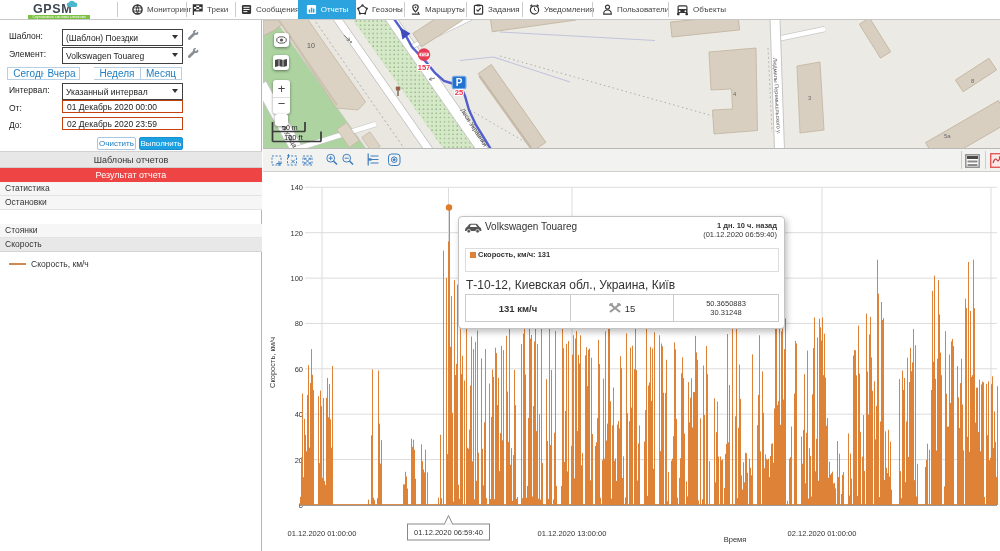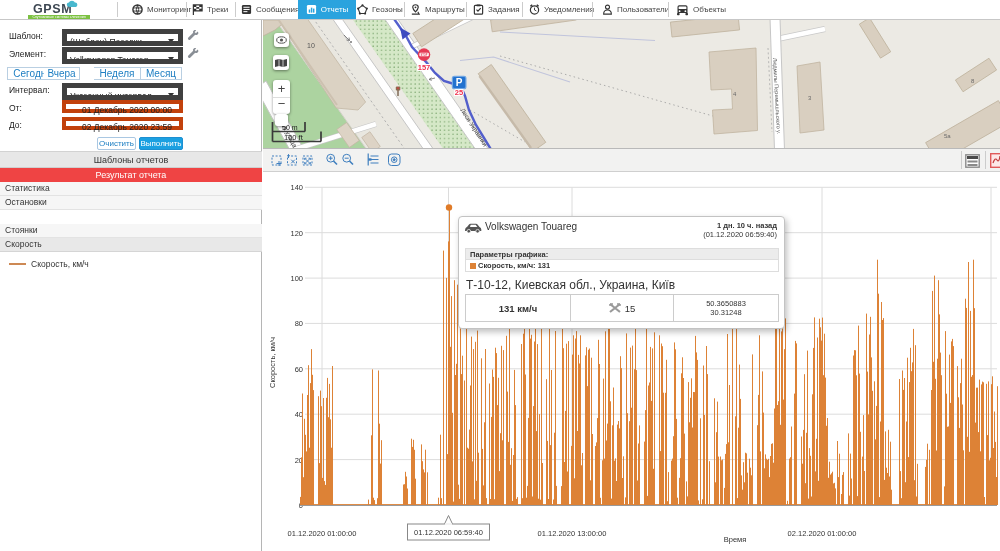--- a/index.html
+++ b/index.html
@@ -4,23 +4,23 @@
 *{margin:0;padding:0;box-sizing:border-box}
 html,body{width:1000px;height:551px;overflow:hidden;font-family:"Liberation Sans",sans-serif;background:#fff}
 .abs{position:absolute}
 #topbar{position:absolute;left:0;top:0;width:1000px;height:20px;background:#fff;border-bottom:1px solid #c7c7c7}
 .tab{position:absolute;top:0;height:19px;display:flex;align-items:center;font-size:8px;color:#444;white-space:nowrap}
 .tdiv{position:absolute;top:2px;height:15px;width:1px;background:#ccc}
 .tab svg{margin-right:4px}
 #tab-otchety{background:#2aa3de;color:#fff}
 #leftpanel{position:absolute;left:0;top:20px;width:262px;height:531px;background:#fff;border-right:1px solid #b5b5b5;font-size:11px;color:#222}
 .lbl{position:absolute;left:9px;font-size:8.5px;color:#222}
-.sel{position:absolute;left:62px;width:121px;height:17px;border:5px solid #404040;background:#fff;font-size:8.5px;color:#222;line-height:10px;padding:3px 3px;white-space:nowrap;overflow:hidden}
+.sel{position:absolute;left:62px;width:121px;height:17px;border:1px solid #404040;background:#fff;font-size:8.5px;color:#222;line-height:10px;padding:3px 3px;white-space:nowrap;overflow:hidden}
 .sel .ar{position:absolute;right:4px;top:4.5px;width:0;height:0;border-left:3.5px solid transparent;border-right:3.5px solid transparent;border-top:4.5px solid #333}
-.inp{position:absolute;left:62px;width:121px;height:13px;border:4px solid #c2410c;background:#fff;font-size:8.5px;color:#222;line-height:10px;padding:1px 16px;white-space:nowrap}
+.inp{position:absolute;left:62px;width:121px;height:13px;border:1px solid #c2410c;background:#fff;font-size:8.5px;color:#222;line-height:10px;padding:1px 4px;white-space:nowrap}
 .qbtn{position:absolute;top:47px;height:13px;border:1px solid #b9cfe2;border-left:none;background:#fff;color:#1d7ec2;font-size:10px;text-align:center;line-height:12px}
 .gbar{position:absolute;left:0;width:262px;text-align:center;font-weight:normal;font-size:9px}
 .row{position:absolute;left:0;width:262px;height:14px;background:#f6f6f6;border-bottom:1px solid #e3e3e3;font-size:8.5px;color:#333;line-height:13px;padding-left:5px}
 #map{position:absolute;left:263px;top:20px;width:737px;height:128px;overflow:hidden;background:#ebeae4}
 #toolbar{position:absolute;left:263px;top:148px;width:737px;height:24px;background:#f2f2f1;border-top:1px solid #b9b9b9;border-bottom:1px solid #cfcfcf}
 #chart{position:absolute;left:263px;top:172px;width:737px;height:379px;background:#fff}
 #tooltip{position:absolute;left:195px;top:44px;width:327px;height:113px;background:#fff;border:1px solid #c3c3c3;border-radius:4px;box-shadow:2px 3px 6px rgba(0,0,0,.25);font-size:7.5px;color:#333}
 </style></head>
 <body>
 <div id="topbar">
@@ -302,21 +302,20 @@
 <div id="tooltip">
 <svg class="abs" style="left:5px;top:6px" width="18" height="11" viewBox="0 0 18 11">
         <path d="M1 8 Q1 4.5 3 4 L5 1.5 Q5.5 .8 6.5 .8 L12 .8 Q13 .8 13.5 1.6 L15.5 4 Q17.3 4.5 17.3 6.5 L17.3 8 Z" fill="#555"></path>
         <path d="M6 4 L6.7 1.8 L11.7 1.8 L13.3 4 Z" fill="#fff"></path>
         <circle cx="4.8" cy="8.2" r="1.8" fill="#555" stroke="#fff" stroke-width=".7"></circle>
         <circle cx="13.6" cy="8.2" r="1.8" fill="#555" stroke="#fff" stroke-width=".7"></circle>
       </svg>
 <div class="abs" style="left:26px;top:4px;font-size:10px;color:#333">Volkswagen Touareg</div>
 <div class="abs" style="right:7px;top:4px;font-size:7.5px;color:#333;text-align:right;line-height:9px"><b>1 дн. 10 ч. назад</b><br>(01.12.2020 06:59:40)</div>
 <div class="abs" style="left:6px;top:31px;width:314px;height:24px;border:1px solid #ddd">
-<div style="height:11px;background:#ececec;border-bottom:1px solid #ddd;font-weight:bold;font-size:7.5px;line-height:11px;padding-left:4px">Параметры графика:</div>
 <div style="height:11px;font-size:7.5px;line-height:11px;padding-left:12px;position:relative;font-weight:bold"><span style="position:absolute;left:4px;top:3px;width:6px;height:6px;background:#dd8236"></span>Скорость, км/ч: 131</div>
 </div>
 <div class="abs" style="left:7px;top:61px;font-size:12px;color:#333">Т-10-12, Киевская обл., Украина, Київ</div>
 <div class="abs" style="left:6px;top:77px;width:314px;height:28px;border:1px solid #ccc;display:flex">
 <div style="width:105px;border-right:1px solid #ccc;display:flex;align-items:center;justify-content:center;font-size:9.5px;font-weight:bold">131 км/ч</div>
 <div style="width:103px;border-right:1px solid #ccc;display:flex;align-items:center;justify-content:center;font-size:9.5px;color:#333"><svg width="13" height="11" viewBox="0 0 13 11" style="margin-right:3px">
             <path d="M1 1 L11 9 M11 1 L1 9" stroke="#9a9a9a" stroke-width="2.2"></path>
             <path d="M1 1 L4 1 M1 1 L1 3 M11 1 L8 1 M11 1 L11 3" stroke="#9a9a9a" stroke-width="1.4"></path>
           </svg>15</div>
 <div style="flex:1;display:flex;flex-direction:column;align-items:center;justify-content:center;font-size:7.5px;line-height:9px;color:#333">

